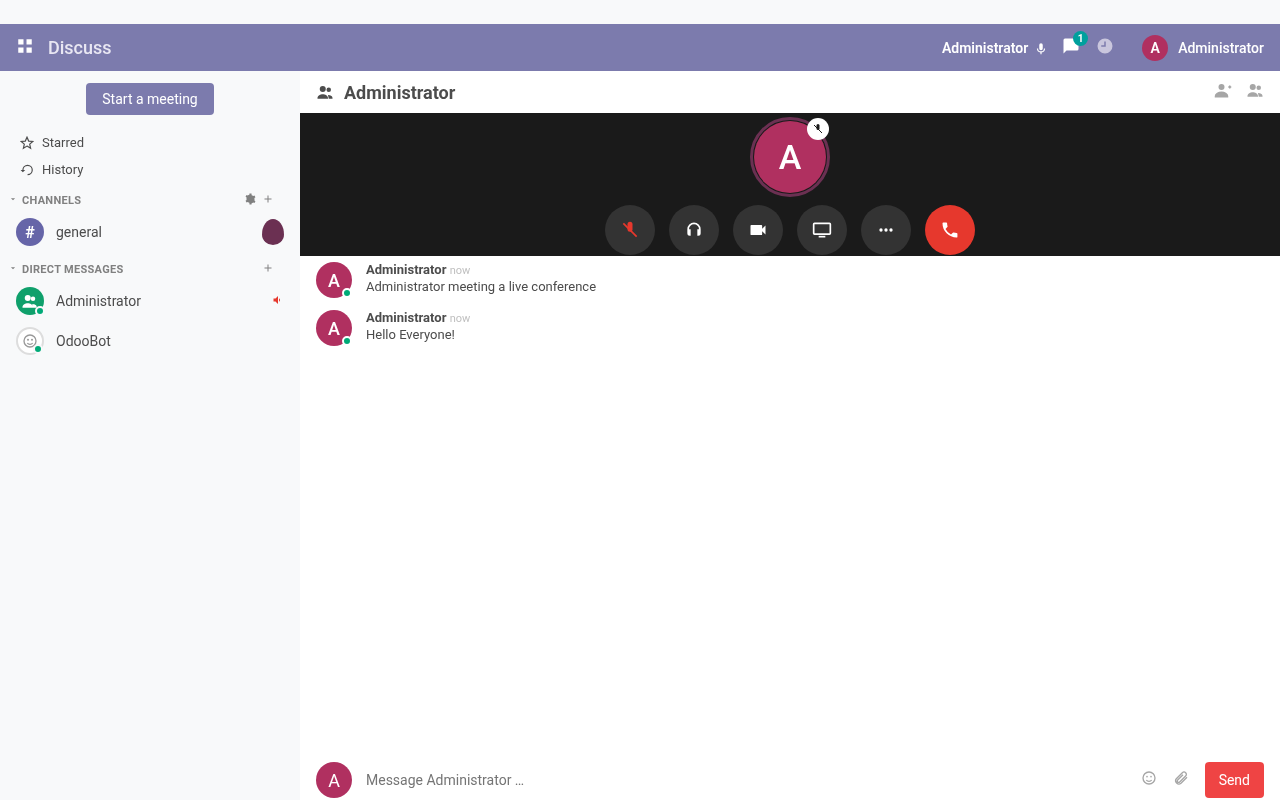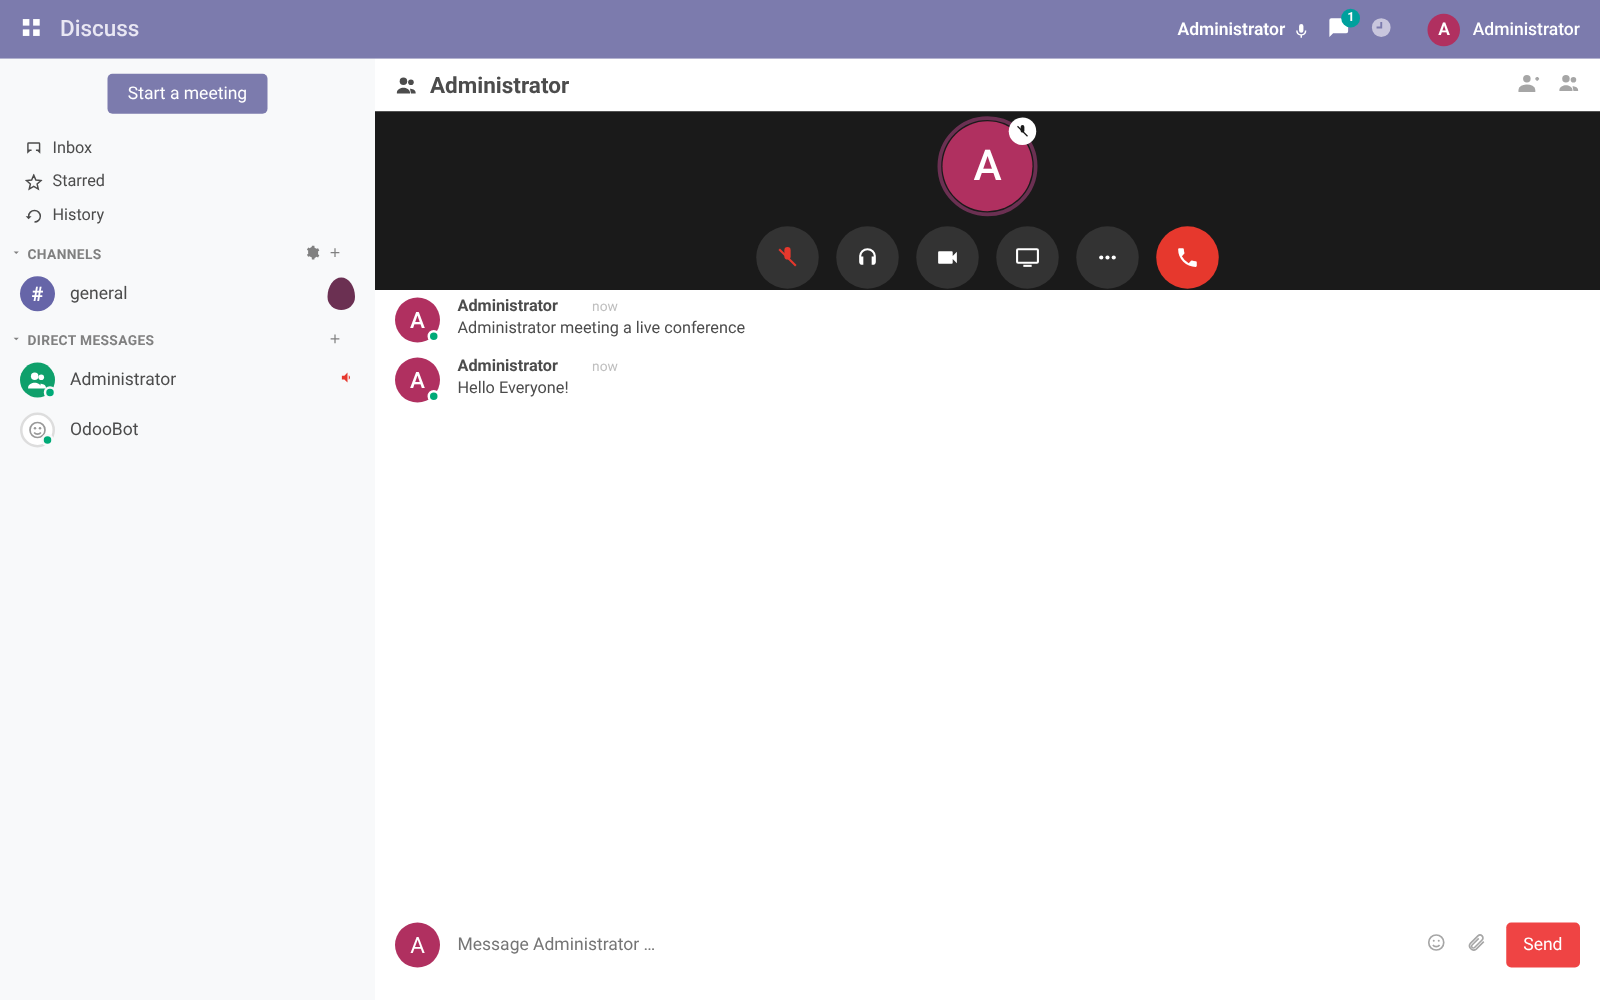--- a/index.html
+++ b/index.html
@@ -1,19 +1,19 @@
 <!DOCTYPE html>
 <html><head>
 <meta charset="utf-8">
 <style>
 * { margin:0; padding:0; box-sizing:border-box; font-family:-apple-system,BlinkMacSystemFont,"Segoe UI",Roboto,sans-serif; }
 body { width:1280px; height:800px; overflow:hidden; background:#f8f9fa; }
 
 
-.navbar { height:47px; background:#7C7BAD; display:flex; align-items:center; padding:0 16px; color:#fff; }
+.navbar { height:47px; background:#7C7BAD; display:flex; align-items:center; padding:0 16px; color:#fff;margin-top:24px; }
 .navbar .apps-icon svg { width:18px; height:18px; fill:#fff; }
 .navbar .brand { font-size:18px; font-weight:500; margin-left:14px; color:#e9e7f3; }
 .navbar .spacer { flex:1; }
 .navbar .voice-user { font-weight:600; font-size:14px; margin-right:6px; }
 .navbar .mic-icon svg { width:14px; height:14px; fill:#fff; vertical-align:middle; }
 .navbar .messaging { position:relative; margin-left:14px; }
 .navbar .messaging svg { width:18px; height:18px; fill:#fff; }
 .navbar .badge { position:absolute; top:-6px; right:-8px; background:#00A09D; color:#fff; font-size:10px; font-weight:700; min-width:15px; height:15px; border-radius:8px; display:flex; align-items:center; justify-content:center; padding:0 3px; }
 .navbar .clock-icon { margin-left:16px; }
 .navbar .clock-icon svg { width:18px; height:18px; fill:#c9c6dd; }
@@ -71,21 +71,21 @@
 
 
 .messages { flex:1; overflow:auto; padding:0 16px; }
 .day-sep { text-align:center; font-size:13px; font-weight:700; color:#4c4c4c; margin:330px 0 14px; }
 .msg { display:flex; padding:6px 0; }
 .msg .msg-avatar { width:36px; height:36px; border-radius:50%; background:#b03060; color:#fff; display:flex; align-items:center; justify-content:center; font-size:18px; font-weight:500; position:relative; margin-right:14px; flex-shrink:0; }
 .msg .msg-avatar .status-dot { bottom:0; right:0; border-color:#fff; }
 .msg .msg-body { }
 .msg .msg-head { font-size:13px; }
 .msg .author { font-weight:700; color:#4c4c4c; }
-.msg .time { color:#bfbfbf; font-size:11px; margin-left:24px; }
+.msg .time { color:#bfbfbf; font-size:11px; margin-left:0; }
 .msg .text { color:#4c4c4c; font-size:13px; margin-top:2px; }
 
 
 .composer { display:flex; align-items:center; padding:12px 16px 26px; gap:14px; }
 .composer .comp-avatar { width:36px; height:36px; border-radius:50%; background:#b03060; color:#fff; display:flex; align-items:center; justify-content:center; font-size:18px; }
 .composer .input { flex:1; border:none; outline:none; font-size:14px; color:#999; background:transparent; }
 .composer .comp-actions { display:flex; gap:16px; align-items:center; }
 .composer .comp-actions svg { width:16px; height:16px; fill:#a6a6a6; }
 .send-btn { background:#ef4444; color:#fff; border:none; padding:10px 14px; font-size:14px; border-radius:4px; cursor:pointer; }
 </style>
@@ -126,26 +126,20 @@
   </div>
 </div>
 
 <div class="layout">
 
   <aside class="sidebar">
     <button class="start-btn">Start a meeting</button>
 
     <div class="nav-item">
       <svg viewBox="0 0 24 24">
-          <path d="M19 3H5a2 2 0 00-2 2v14l4-4h2v-2H5V5h14v8h-4v2h2l4 4V5a2 2 0 00-2-2z"></path>
-        </svg>
-      <span>Inbox</span>
-    </div>
-    <div class="nav-item">
-      <svg viewBox="0 0 24 24">
           <path d="M12 17.3l6.2 3.7-1.6-7 5.4-4.7-7.1-.6L12 2 9.1 8.7 2 9.3l5.4 4.7-1.6 7z" fill="none" stroke="#4c4c4c" stroke-width="2"></path>
         </svg>
       <span>Starred</span>
     </div>
     <div class="nav-item">
       <svg viewBox="0 0 24 24">
           <path d="M13 3a9 9 0 00-9 9H1l3.9 4L9 12H6a7 7 0 117 7v2a9 9 0 000-18z"></path>
         </svg>
       <span>History</span>
     </div>

